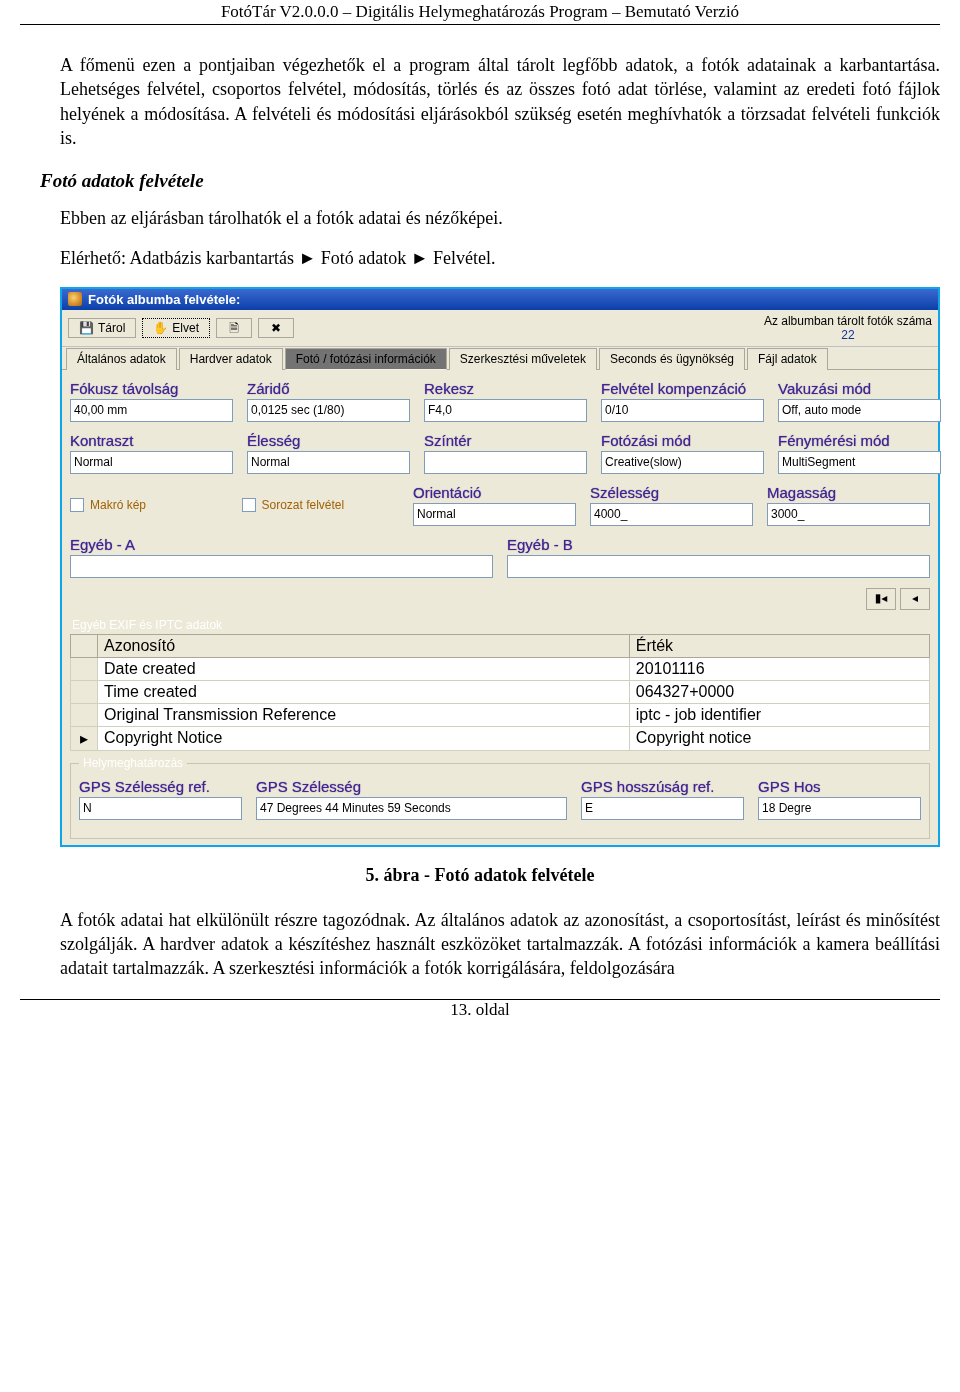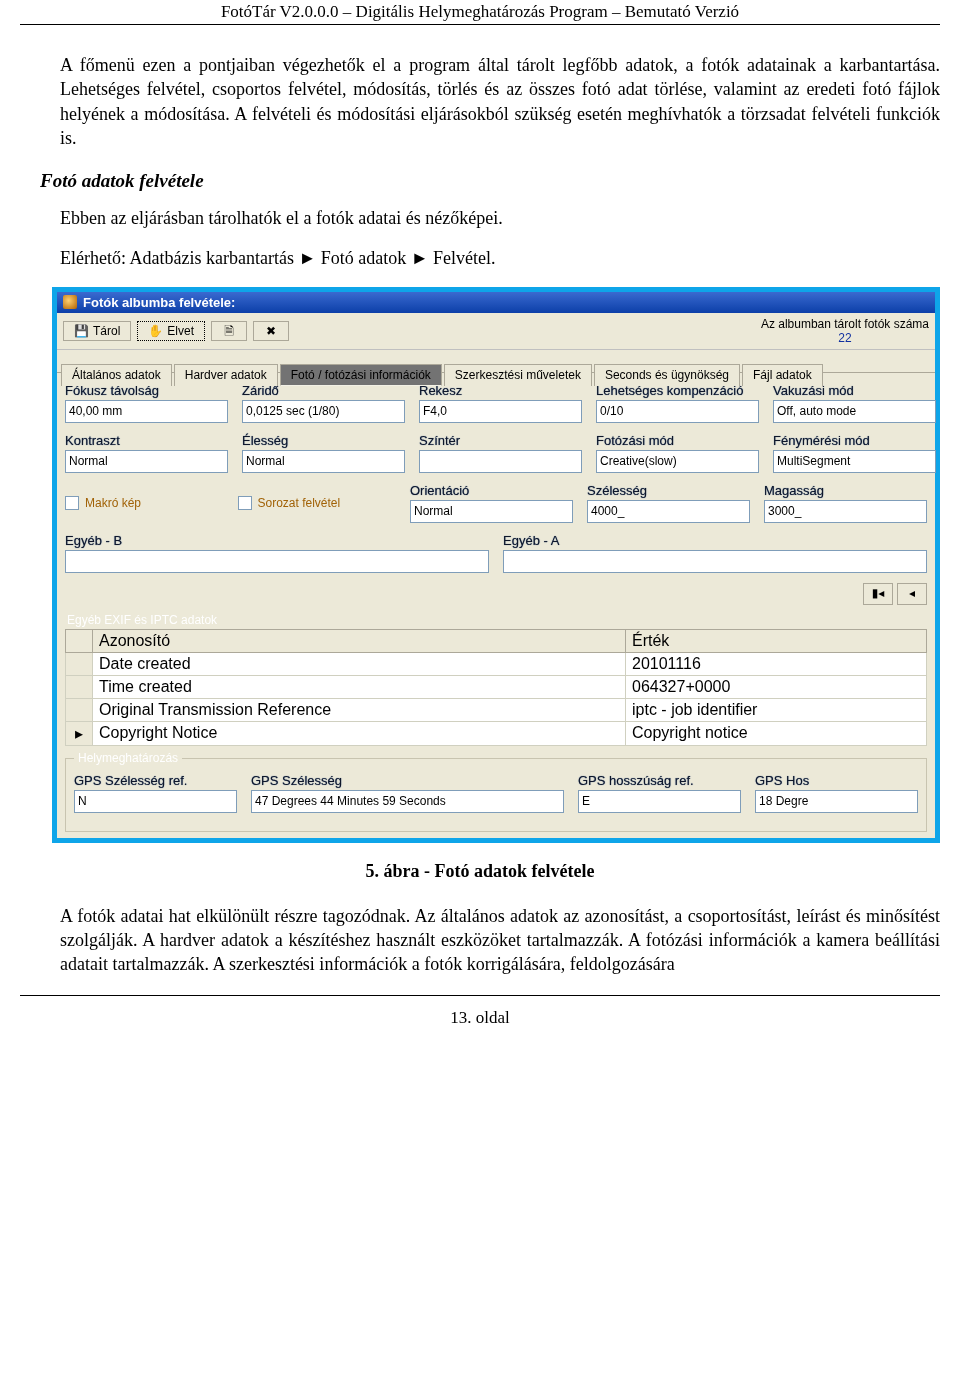--- a/index.html
+++ b/index.html
@@ -32,22 +32,22 @@
     text-align: justify;
     line-height: 1.35;
   }
   .subheading {
     font-style: italic;
     font-weight: bold;
     margin: 20px 0 14px 20px;
     font-size: 19px;
   }
   .screenshot-wrap {
-    margin: 10px 0 10px 32px;
-    border: 5px solid #0ea5e9;
+    margin: 10px 0 10px 40px;
+    border: 2px solid #0ea5e9;
   }
   
   .titlebar {
     background: linear-gradient(to bottom, #3a6ad0, #0c3fa8);
     color: #fff;
     font-family: Tahoma, sans-serif;
     font-size: 13px;
     font-weight: bold;
     padding: 3px 6px;
     display: flex;
@@ -105,21 +105,21 @@
     gap: 0;
     font-size: 12px;
   }
   .tab {
     padding: 3px 10px;
     border: 1px solid #aca899;
     border-bottom: none;
     background: #ece9d8;
     margin-right: 2px;
     position: relative;
-    top: 14px;
+    top: 1px;
     cursor: pointer;
   }
   .tab.active {
     background: #737373;
     border-bottom: 1px solid #f3f1e6;
     font-weight: normal;
     z-index: 2;
   }
   .formarea {
     padding: 10px 8px 6px 8px;
@@ -129,22 +129,22 @@
     display: flex;
     gap: 14px;
     margin-bottom: 10px;
   }
   .field {
     display: flex;
     flex-direction: column;
     flex: 1;
   }
   .field label {
-    color: #0f172a;
-    font-size: 13px;
+    color: #4c1d95;
+    font-size: 15px;
     margin-bottom: 2px;
     text-shadow: 0 0 1px #406090;
   }
   .field input[type="text"] {
     background: #fff;
     border: 1px solid #7f9db9;
     font-family: Tahoma, sans-serif;
     font-size: 12px;
     padding: 2px 3px;
     height: 17px;
@@ -224,21 +224,21 @@
   }
   .caption {
     text-align: center;
     font-weight: bold;
     font-size: 18px;
     margin: 18px 0 22px 0;
   }
   .footer {
     text-align: center;
     border-top: 1px solid #000;
-    padding-top: 12px;
+    padding-top: 0;
     font-size: 17px;
     margin-top: 18px;
   }
 </style>
 </head>
 <body>
 
 <div class="page">
   <div class="doc-header">FotóTár V2.0.0.0 – Digitális Helymeghatározás Program – Bemutató Verzió</div>
 
@@ -296,21 +296,21 @@
           </div>
           <div class="field">
             <label>Záridő</label>
             <input type="text" value="0,0125 sec (1/80)" style="">
           </div>
           <div class="field">
             <label>Rekesz</label>
             <input type="text" value="F4,0" style="">
           </div>
           <div class="field">
-            <label>Lehetséges kompenzáció</label>
+            <label>Felvétel kompenzáció</label>
             <input type="text" value="0/10" style="">
           </div>
           <div class="field">
             <label>Vakuzási mód</label>
             <input type="text" value="Off, auto mode" style="">
           </div>
         </div>
 
         <div class="row">
           <div class="field">
@@ -353,25 +353,25 @@
             <input type="text" value="4000_" style="">
           </div>
           <div class="field">
             <label>Magasság</label>
             <input type="text" value="3000_" style="">
           </div>
         </div>
 
         <div class="row">
           <div class="field" style="flex:1">
+            <label>Egyéb - A</label>
+            <input type="text" style="">
+          </div>
+          <div class="field" style="flex:1">
             <label>Egyéb - B</label>
-            <input type="text" style="">
-          </div>
-          <div class="field" style="flex:1">
-            <label>Egyéb - A</label>
             <input type="text" style="">
           </div>
         </div>
 
         <div class="nav-buttons">
           <div class="navbtn">▮◂</div>
           <div class="navbtn">◂</div>
         </div>
 
         <div class="exif-caption">Egyéb EXIF és IPTC adatok</div>

